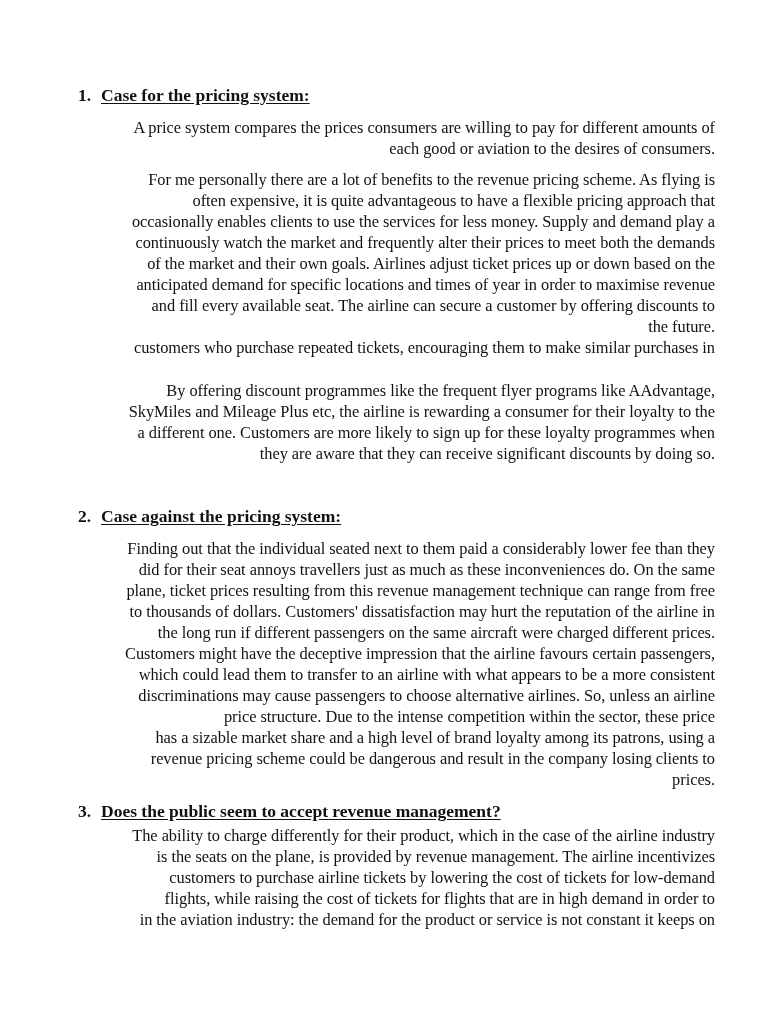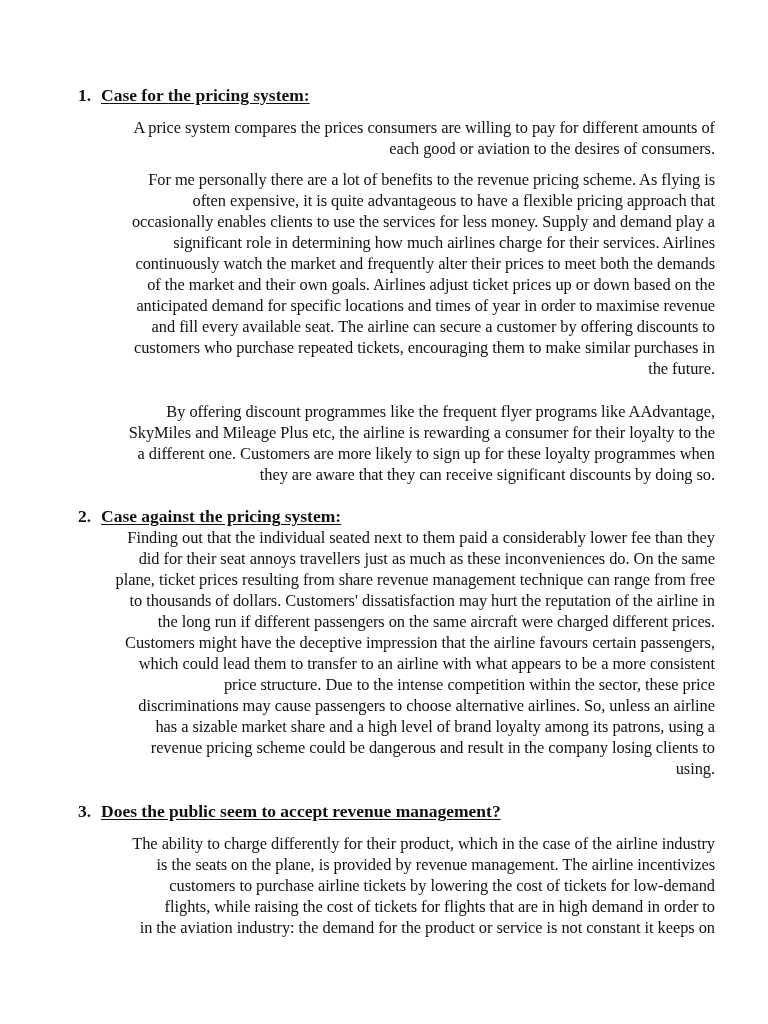--- a/index.html
+++ b/index.html
@@ -39,61 +39,60 @@
       <span class="num">1.</span><span class="title">Case for the pricing system:</span>
     </h2>
     <p style="margin-top:11px;">
       <span class="l">A price system compares the prices consumers are willing to pay for different amounts of</span>
       <span class="l">each good or aviation to the desires of consumers.</span>
     </p>
     <p style="margin-top:10px;">
       <span class="l">For me personally there are a lot of benefits to the revenue pricing scheme. As flying is</span>
       <span class="l">often expensive, it is quite advantageous to have a flexible pricing approach that</span>
       <span class="l">occasionally enables clients to use the services for less money. Supply and demand play a</span>
-      <span class="l">significant role in determining how much airlines charge for their services. Airlines</span>
       <span class="l">continuously watch the market and frequently alter their prices to meet both the demands</span>
       <span class="l">of the market and their own goals. Airlines adjust ticket prices up or down based on the</span>
       <span class="l">anticipated demand for specific locations and times of year in order to maximise revenue</span>
       <span class="l">and fill every available seat. The airline can secure a customer by offering discounts to</span>
+      <span class="l">the future.</span>
       <span class="l">customers who purchase repeated tickets, encouraging them to make similar purchases in</span>
-      <span class="l">the future.</span>
     </p>
     <p style="margin-top:22px;">
       <span class="l">By offering discount programmes like the frequent flyer programs like AAdvantage,</span>
       <span class="l">SkyMiles and Mileage Plus etc, the airline is rewarding a consumer for their loyalty to the</span>
       <span class="l">a different one. Customers are more likely to sign up for these loyalty programmes when</span>
       <span class="l">they are aware that they can receive significant discounts by doing so.</span>
     </p>
   </div>
 
   <div class="section" style="top:505px;">
     <h2 class="heading">
       <span class="num">2.</span><span class="title">Case against the pricing system:</span>
     </h2>
-    <p style="margin-top:0;">
+    <p style="margin-top:11px;">
       <span class="l">Finding out that the individual seated next to them paid a considerably lower fee than they</span>
       <span class="l">did for their seat annoys travellers just as much as these inconveniences do. On the same</span>
-      <span class="l">plane, ticket prices resulting from share revenue management technique can range from free</span>
+      <span class="l">plane, ticket prices resulting from this revenue management technique can range from free</span>
       <span class="l">to thousands of dollars. Customers' dissatisfaction may hurt the reputation of the airline in</span>
       <span class="l">the long run if different passengers on the same aircraft were charged different prices.</span>
       <span class="l">Customers might have the deceptive impression that the airline favours certain passengers,</span>
       <span class="l">which could lead them to transfer to an airline with what appears to be a more consistent</span>
+      <span class="l">discriminations may cause passengers to choose alternative airlines. So, unless an airline</span>
       <span class="l">price structure. Due to the intense competition within the sector, these price</span>
-      <span class="l">discriminations may cause passengers to choose alternative airlines. So, unless an airline</span>
       <span class="l">has a sizable market share and a high level of brand loyalty among its patrons, using a</span>
       <span class="l">revenue pricing scheme could be dangerous and result in the company losing clients to</span>
-      <span class="l">using.</span>
+      <span class="l">prices.</span>
     </p>
   </div>
 
   <div class="section" style="top:800px;">
     <h2 class="heading">
       <span class="num">3.</span><span class="title">Does the public seem to accept revenue management?</span>
     </h2>
-    <p style="margin-top:11px;">
+    <p style="margin-top:3px;">
       <span class="l">The ability to charge differently for their product, which in the case of the airline industry</span>
       <span class="l">is the seats on the plane, is provided by revenue management. The airline incentivizes</span>
       <span class="l">customers to purchase airline tickets by lowering the cost of tickets for low-demand</span>
       <span class="l">flights, while raising the cost of tickets for flights that are in high demand in order to</span>
       <span class="l">in the aviation industry: the demand for the product or service is not constant it keeps on</span>
     </p>
   </div>
 
 </div>
 

